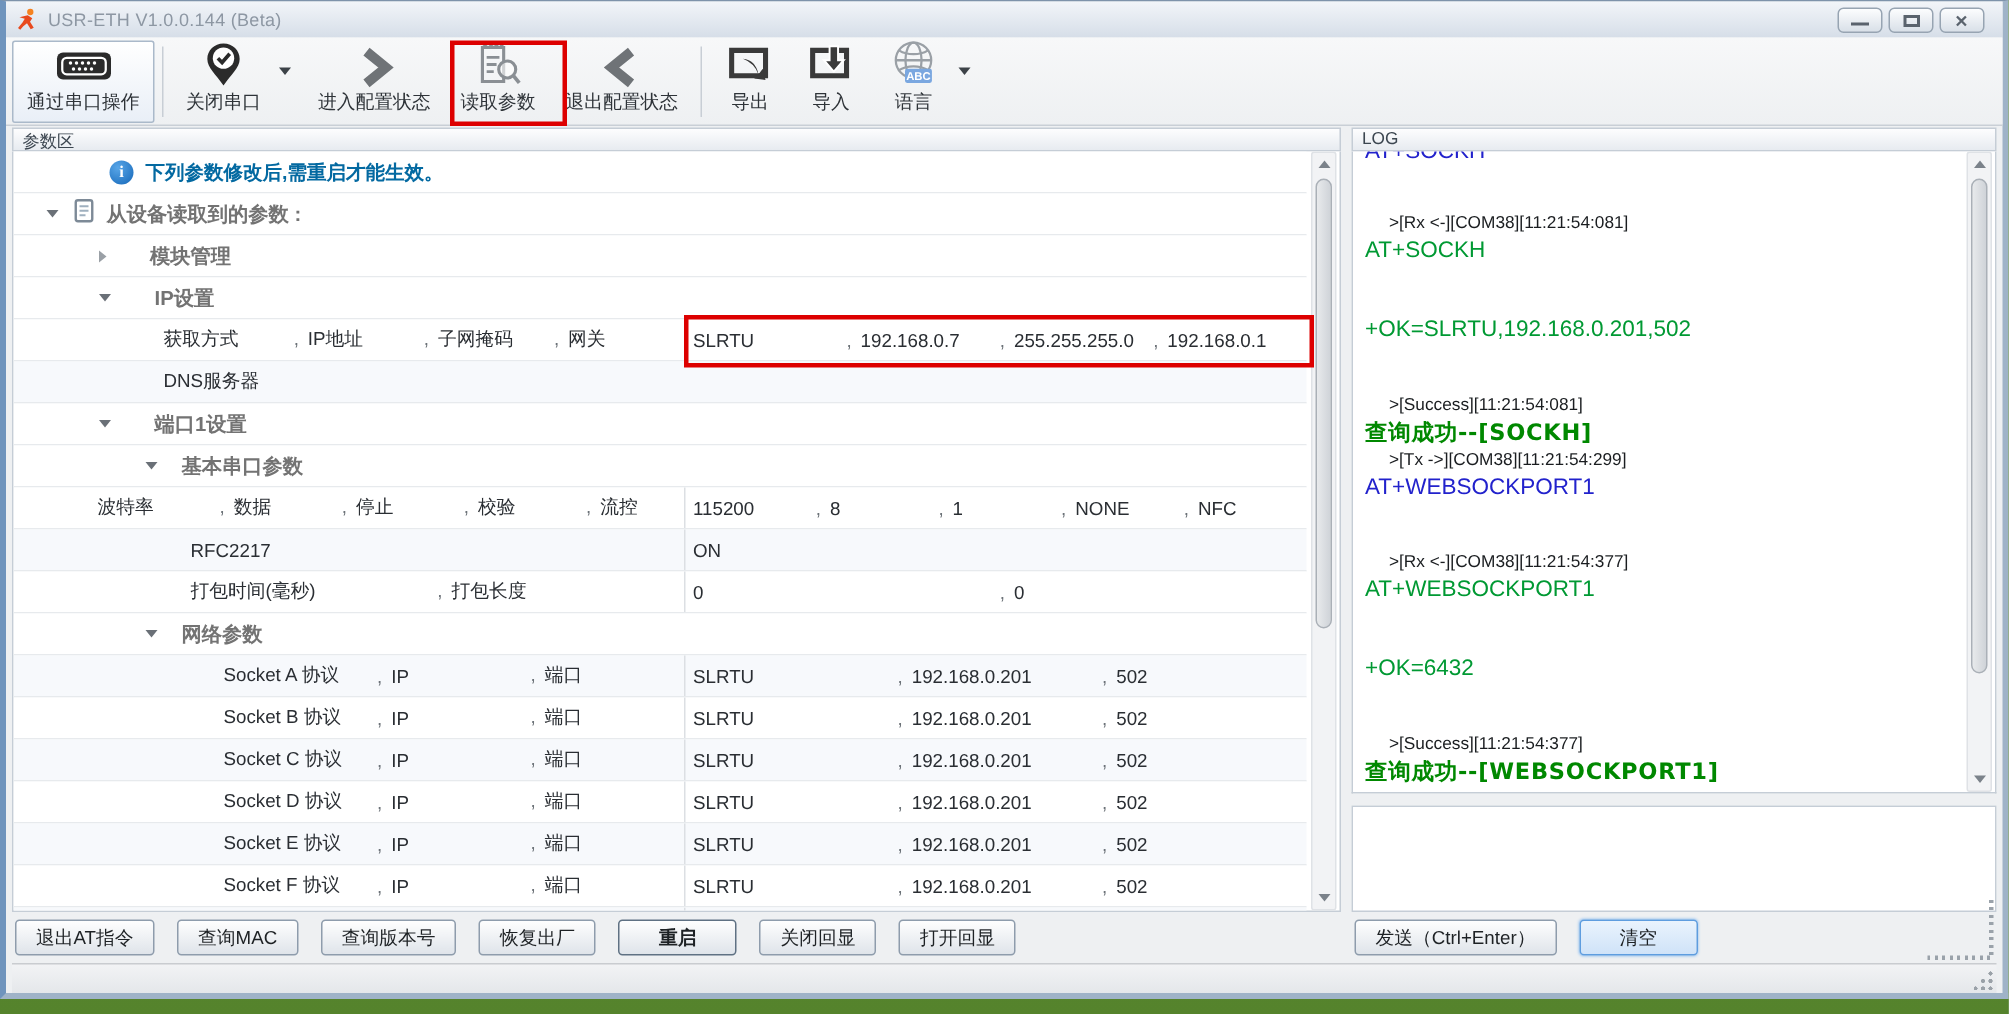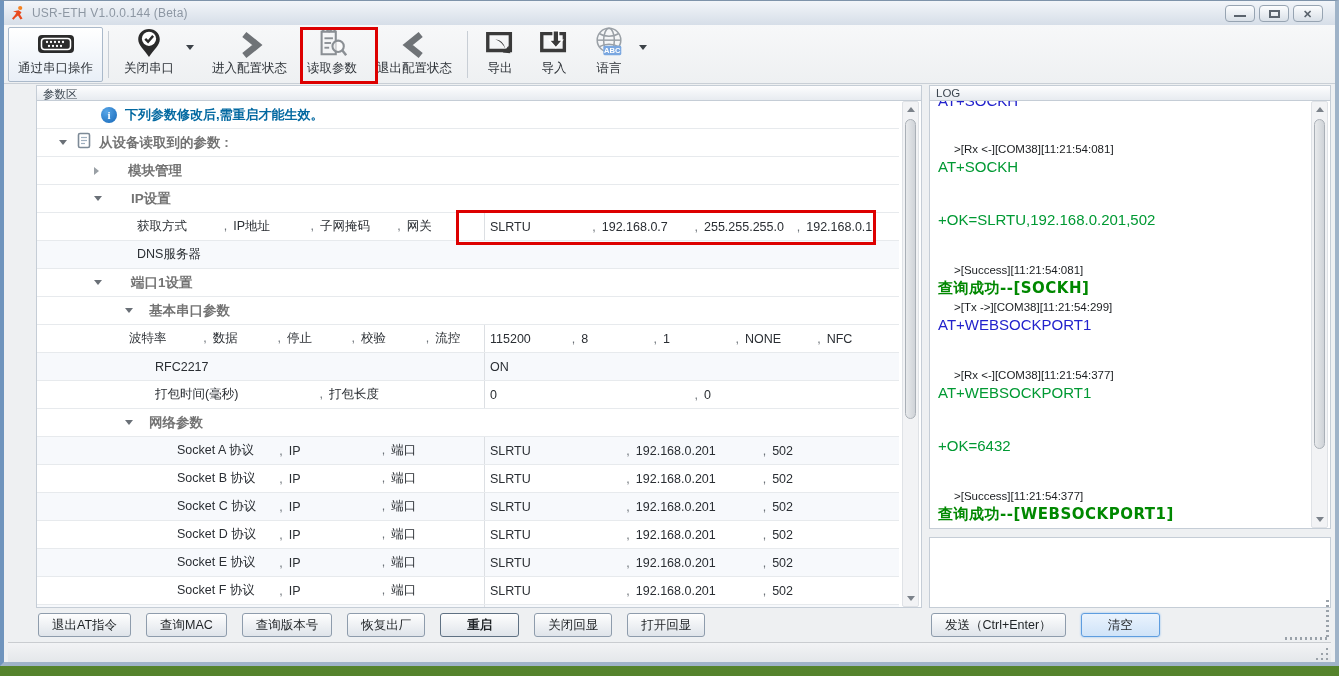--- a/index.html
+++ b/index.html
@@ -32,21 +32,21 @@
   .tb-item .tb-icon { height:32px; display:flex; align-items:center; justify-content:center; }
   .tb-item .tb-icon svg { display:block; }
   .tb-label { font-size:12.5px; color:#2e3338; margin-top:1px; white-space:nowrap; }
   .tb-sep { width:1px; background:#c8ced5; margin:4px 5px; }
   .tb-drop { display:flex; align-items:center; padding:0 8px 14px 2px; }
   .tb-drop .caret { width:0; height:0; border-left:4px solid transparent;
     border-right:4px solid transparent; border-top:5px solid #3c4248; }
   
   .main { position:absolute; left:4px; right:4px; top:84px; bottom:20px; display:flex; }
   .panel { display:flex; flex-direction:column; background:#eef0f2; }
-  .panel-left { width:886px;margin-left:28px; }
+  .panel-left { width:886px; }
   .panel-right { flex:1; }
   .v-split { width:7px; display:flex; align-items:center; justify-content:center; }
   .v-split .grip { width:3px; height:40px;
     background:repeating-linear-gradient(#9aa2aa 0 2px, transparent 2px 5px); }
   .panel-header { height:16px; background:linear-gradient(#fdfdfe,#e7ebf0);
     border:1px solid #c5cdd6; border-bottom:1px solid #c5cdd6;
     font-size:11.5px; color:#3c4650; padding:1px 6px; }
   
   .tree-wrap { position:relative; height:512px; background:#fff;
     border:1px solid #c5cdd6; border-top:none; overflow:hidden; }
@@ -302,21 +302,21 @@
               </div>
               <div class="row">
                 <span class="arr down" style="margin-left: 57px;"></span>
                 <span class="sec-label" style="margin-left: 29px;">端口1设置</span>
               </div>
               <div class="row">
                 <span class="arr down" style="margin-left: 88px;"></span>
                 <span class="sec-label" style="margin-left: 16px;">基本串口参数</span>
               </div>
               <div class="row">
-                <span class="lab-zone" style="padding-left: 92px; width: 447px; gap: 16px;">
+                <span class="lab-zone" style="padding-left: 56px; width: 447px; gap: 16px;">
                   <span class="fld" style="width: 65.8px;">波特率</span>
                   <span class="fld" style="width: 65.8px;"><span class="comma">,</span>数据</span>
                   <span class="fld" style="width: 65.8px;"><span class="comma">,</span>停止</span>
                   <span class="fld" style="width: 65.8px;"><span class="comma">,</span>校验</span>
                   <span class="fld" style="width: 65.8px;"><span class="comma">,</span>流控</span>
                 </span>
                 <span class="val-zone">
                   <span class="fld" style="width: 82px;">115200</span>
                   <span class="fld" style="width: 82px;"><span class="comma">,</span>8</span>
                   <span class="fld" style="width: 82px;"><span class="comma">,</span>1</span>

